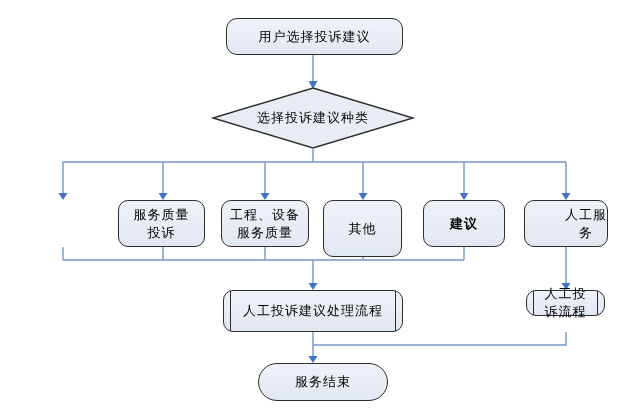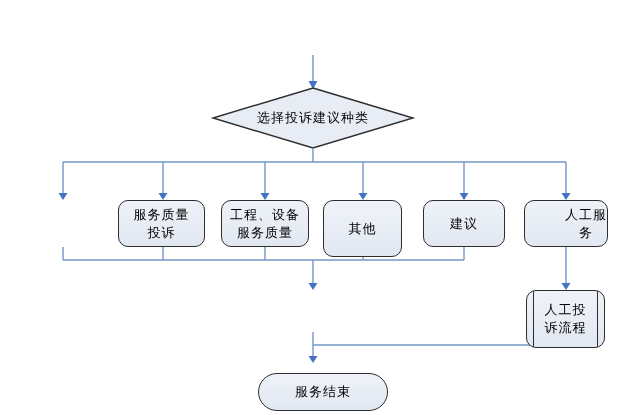--- a/index.html
+++ b/index.html
@@ -21,21 +21,21 @@
     background:linear-gradient(180deg,#eef2f8 0%,#e2e8f2 100%);
     border:1.4px solid var(--node-border,#2d2d2d);
     display:flex;align-items:center;justify-content:center;
     text-align:center;
     font-size:13px;
     letter-spacing:1px;
     line-height:1.35;
     white-space:pre-line;
   }
   .terminator{border-radius:11px;}
-  .stadium{border-radius:19px;margin-top:10px;}
+  .stadium{border-radius:19px;}
   .process{border-radius:10px;}
   .predefined{border-radius:10px;}
   .predefined::before,.predefined::after{
     content:"";
     position:absolute;top:0;bottom:0;width:0;
     border-left:1.3px solid var(--node-border,#2d2d2d);
   }
   .predefined::before{left:6px;}
   .predefined::after{right:6px;}
   .diamond-label{
@@ -83,35 +83,37 @@
     <polygon class="arrowhead" points="308.5,283 317.5,283 313,290"></polygon>
 
     <path class="conn" d="M566,247 V283"></path>
     <polygon class="arrowhead" points="561.5,283 570.5,283 566,290"></polygon>
 
     <path class="conn" d="M566,332 V345 H313"></path>
     <path class="conn" d="M313,332 V356"></path>
     <polygon class="arrowhead" points="308.5,356 317.5,356 313,363"></polygon>
   </svg>
 
+  <div class="node terminator" style="left:226px;top:18px;width:177px;height:37px;">用户选择投诉建议</div>
 
   <div class="diamond-label" style="left:213px;top:103px;width:200px;height:30px;">选择投诉建议种类</div>
 
 
   <div class="node process" style="left:118px;top:200px;width:87px;height:47px;">服务质量
 投诉</div>
 
   <div class="node process" style="left:221px;top:200px;width:88px;height:47px;">工程、设备
 服务质量</div>
 
   <div class="node process" style="left:323px;top:200px;width:79px;height:57px;">其他</div>
 
-  <div class="node process" style="left:423px;top:200px;width:82px;height:47px;">建议</div>
+  <div class="node process" style="left:423px;top:200px;width:82px;height:47px;font-weight:bold;">建议</div>
 
   <div class="node process" style="left:524px;top:200px;width:84px;height:47px;padding-left:40px;">人工服务</div>
 
+  <div class="node predefined" style="left:223px;top:290px;width:180px;height:42px;">人工投诉建议处理流程</div>
 
-  <div class="node predefined" style="left:526px;top:290px;width:79px;height:58px;">人工投
+  <div class="node predefined" style="left:526px;top:290px;width:79px;height:26px;">人工投
 诉流程</div>
 
   <div class="node stadium" style="left:258px;top:363px;width:130px;height:38px;">服务结束</div>
 
 </div>
 
 </body></html>

